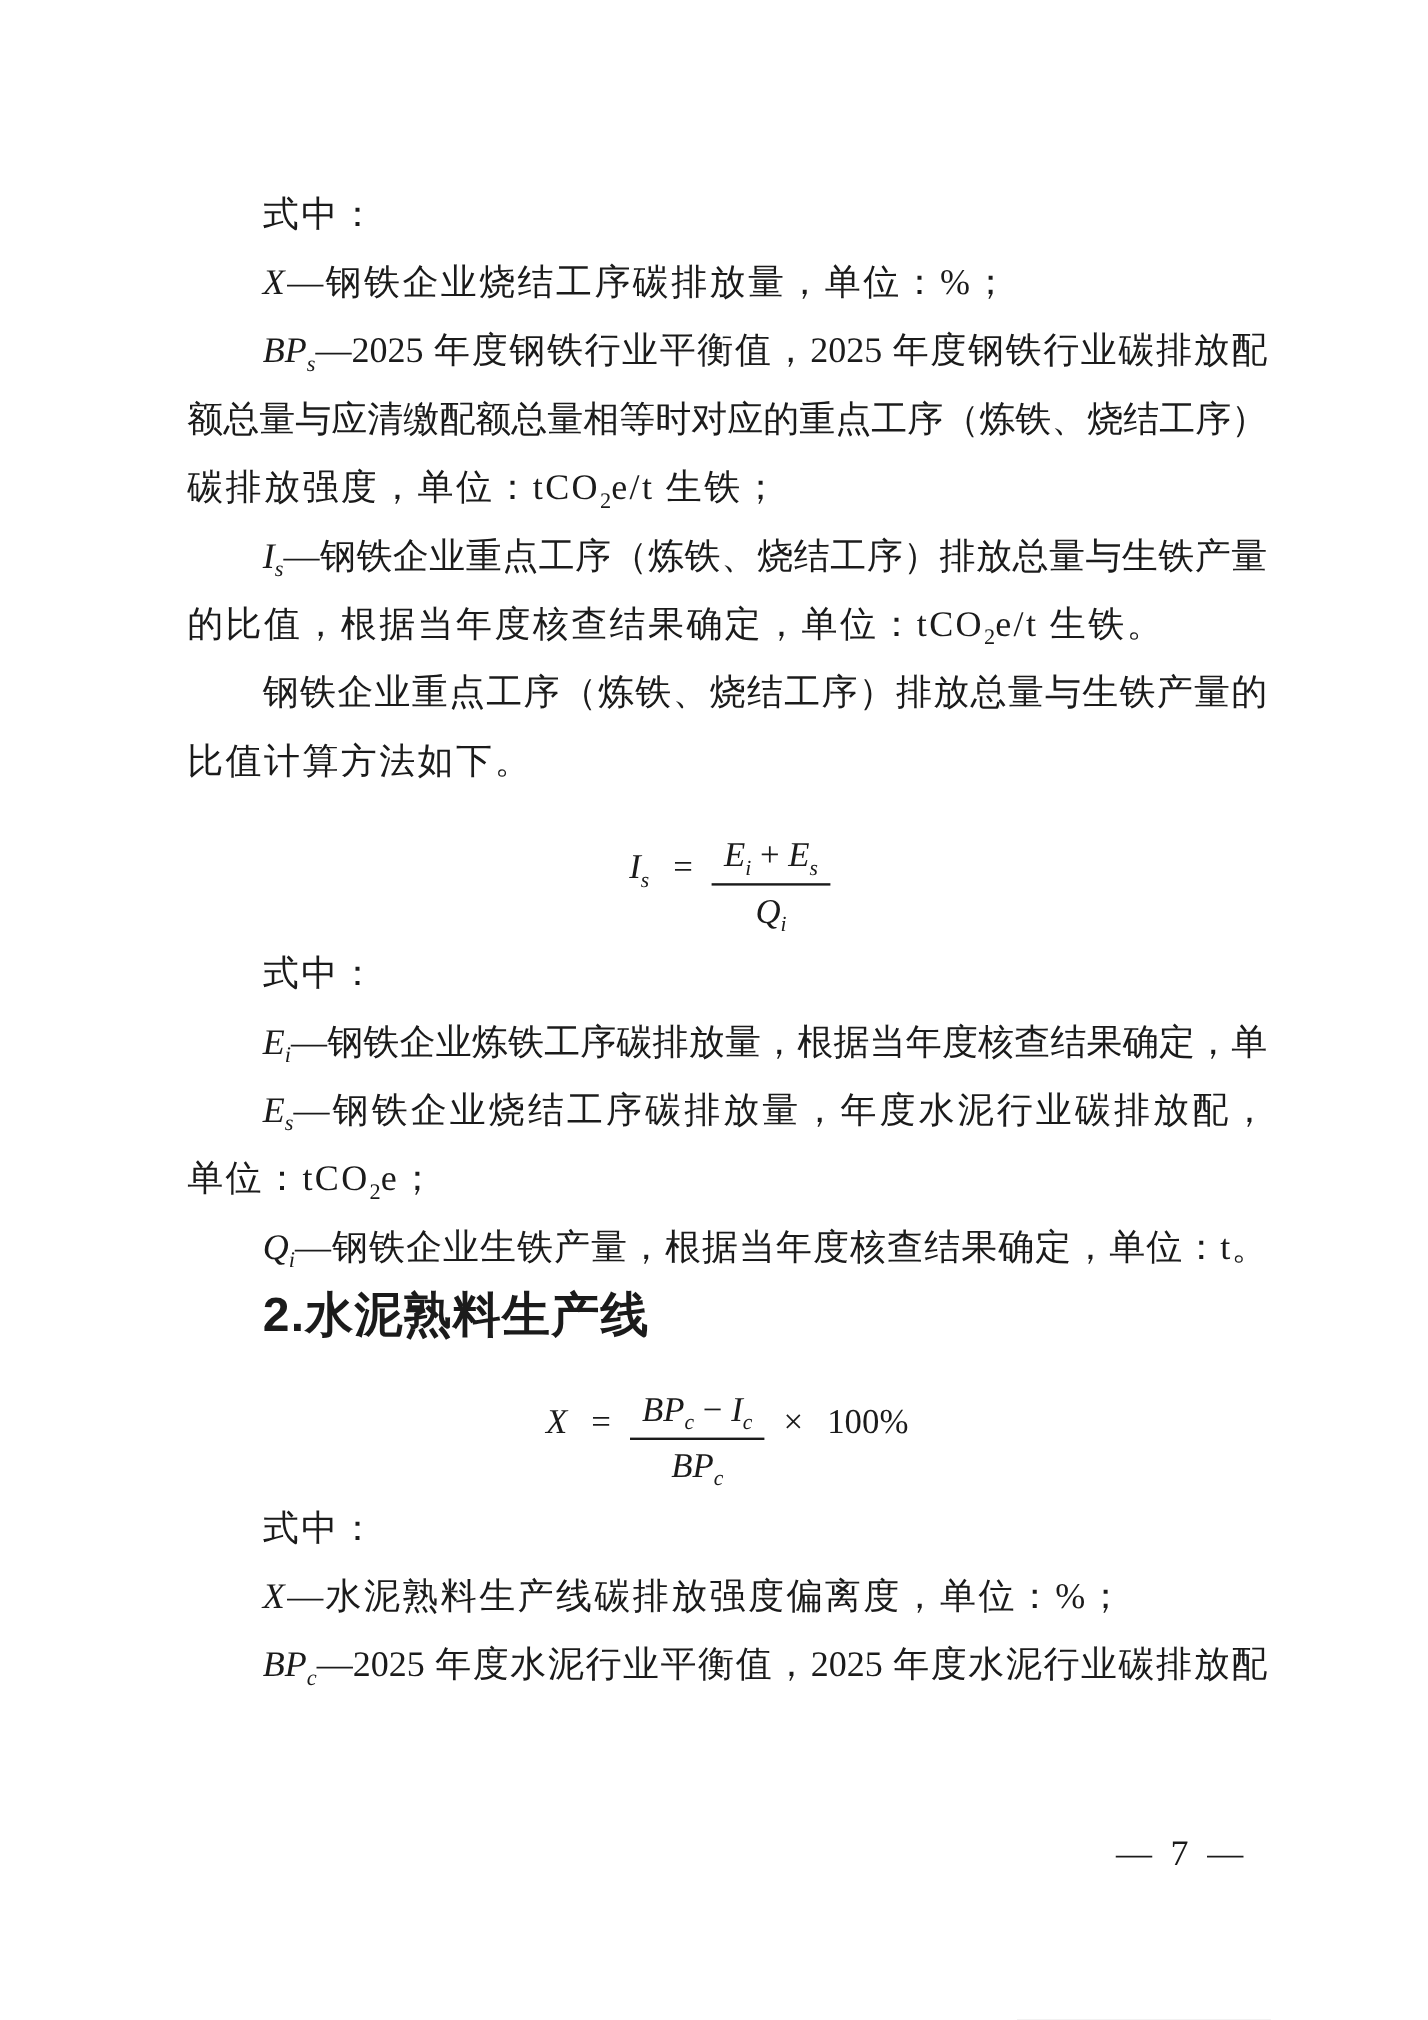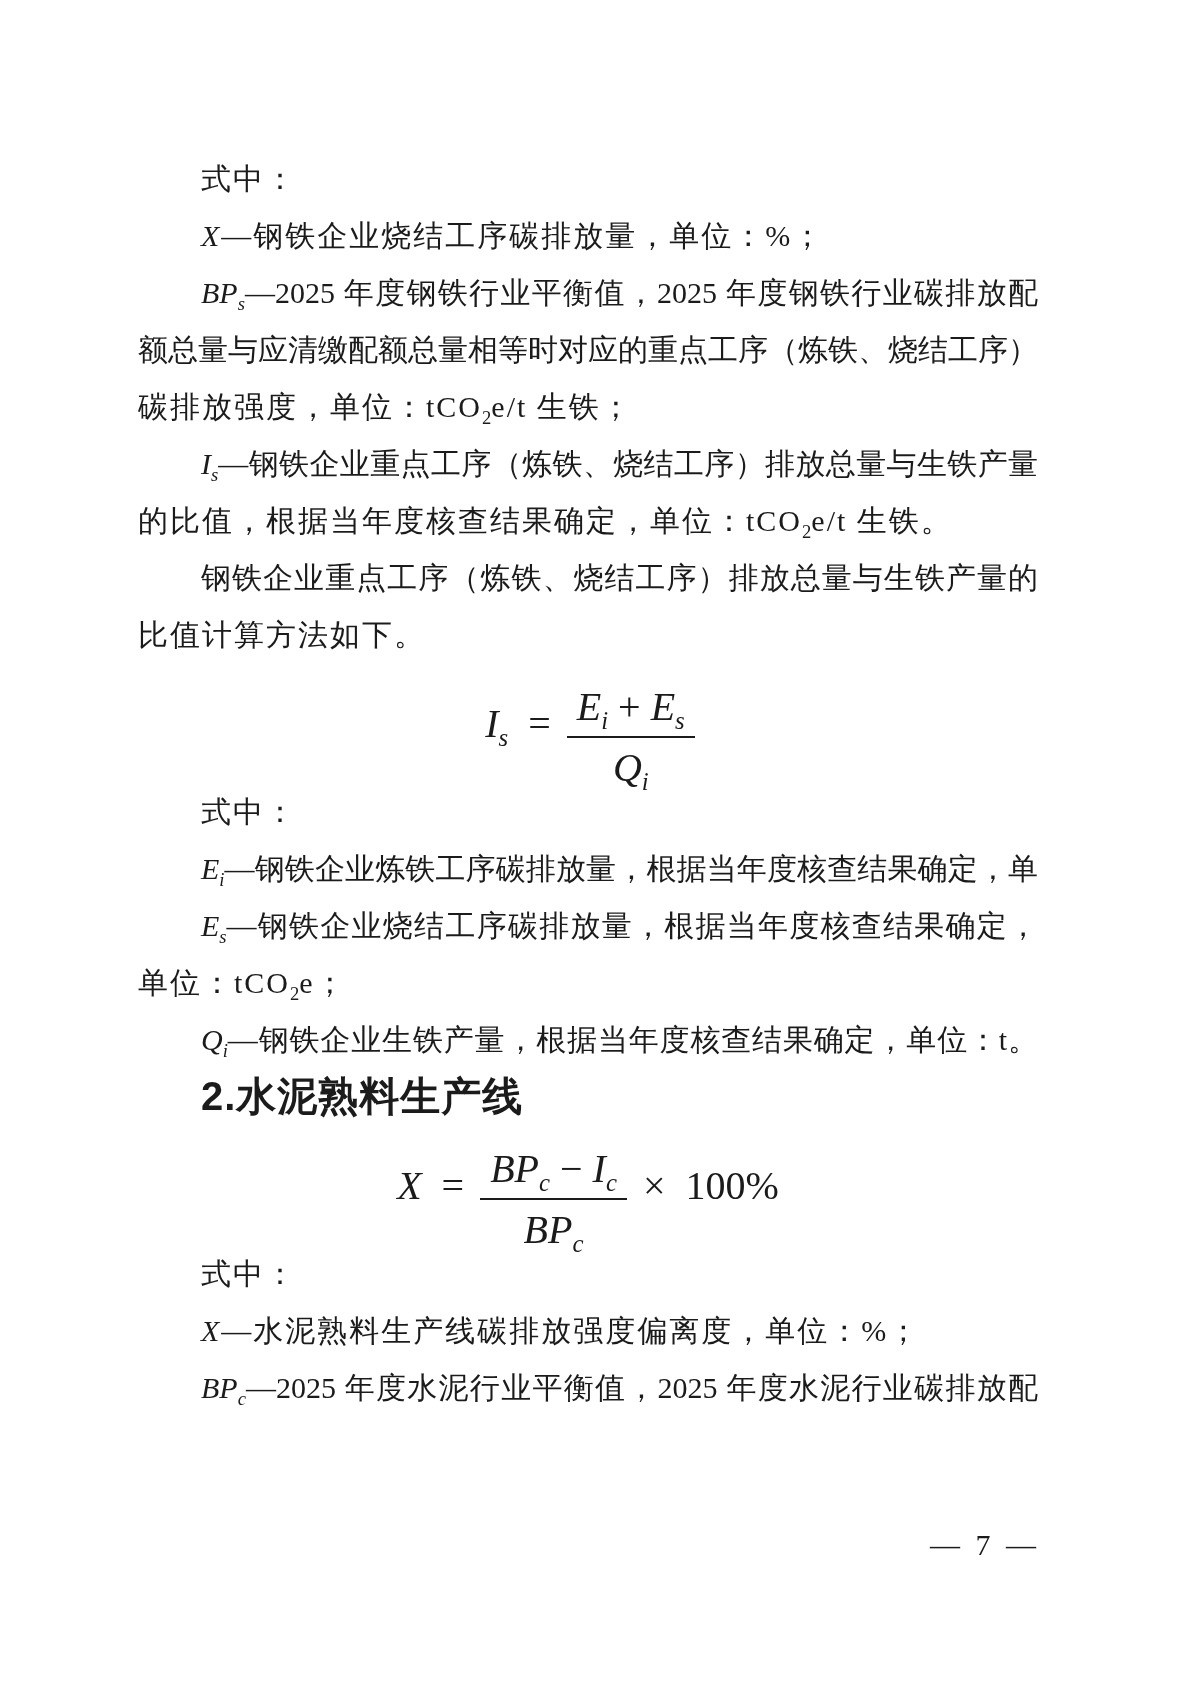--- a/index.html
+++ b/index.html
@@ -2,36 +2,36 @@
 <html><head>
 <meta charset="utf-8">
 <style>
   html,body{margin:0;padding:0;background:#e8e8e8;}
   .page{
     width:1190px;height:1683px;background:#ffffff;position:relative;
     margin:0 auto;overflow:hidden;
     font-family:"Liberation Serif","DejaVu Serif",serif;
     color:#1b1b1b;
   }
-  .body-text{position:absolute;left:138px;top:150px;width:900px;}
+  .body-text{position:absolute;left:156px;top:150px;width:900px;}
   .ln{
     font-size:30px;line-height:57px;height:57px;
     letter-spacing:2px;
     text-align:left;
   }
   .ln.ind{text-indent:63px;}
   .ln.fill{letter-spacing:0;text-align:justify;text-align-last:justify;text-justify:inter-character;}
   .ln.bold-head{
     font-family:"Liberation Sans","DejaVu Sans",sans-serif;
     font-weight:700;letter-spacing:1px;font-size:40px;
   }
   sub{font-size:0.62em;line-height:0;letter-spacing:0;}
   .formula{
     height:120px;display:flex;align-items:center;justify-content:center;
-    font-size:40px;letter-spacing:0;
+    font-size:29px;letter-spacing:0;
   }
   .formula .math{display:inline-flex;align-items:center;}
   .formula .tok{margin:0 10px;}
   .frac{display:inline-flex;flex-direction:column;align-items:center;margin:0 6px;}
   .frac .num{border-bottom:2.5px solid #1b1b1b;padding:0 10px 6px;text-align:center;margin-top:28px;}
   .frac .den{padding-top:6px;text-align:left;}
   .page-number{
     position:absolute;top:1528px;right:150px;
     font-size:30px;letter-spacing:4px;color:#1b1b1b;
   }
@@ -58,21 +58,21 @@
         <span class="tok">=</span>
         <span class="frac">
           <span class="num"><span style="font-style: italic;">E</span><sub style="font-style: italic;">i</sub><span> + </span><span style="font-style: italic;">E</span><sub style="font-style: italic;">s</sub></span>
           <span class="den"><span style="font-style: italic;">Q</span><sub style="font-style: italic;">i</sub></span>
         </span>
       </span>
     </div>
 
     <div class="ln ind"><span>式中：</span></div>
     <div class="ln ind fill"><span style="font-style: italic;">E</span><sub style="font-style: italic;">i</sub><span>—钢铁企业炼铁工序碳排放量，根据当年度核查结果确定，单</span></div>
-    <div class="ln ind fill"><span style="font-style: italic;">E</span><sub style="font-style: italic;">s</sub><span>—钢铁企业烧结工序碳排放量，根据当年度核查结果确定，</span></div>
+    <div class="ln ind fill"><span style="font-style: italic;">E</span><sub style="font-style: italic;">s</sub><span>—钢铁企业烧结工序碳排放量，年度水泥行业碳排放配，</span></div>
     <div class="ln"><span>单位：tCO</span><sub>2</sub><span>e；</span></div>
     <div class="ln ind fill"><span style="font-style: italic;">Q</span><sub style="font-style: italic;">i</sub><span>—钢铁企业生铁产量，根据当年度核查结果确定，单位：t。</span></div>
     <div class="ln ind bold-head"><span style="font-weight: bold;">2.水泥熟料生产线</span></div>
 
     <div class="formula">
       <span class="math">
         <span class="tok"><span style="font-style: italic;">X</span></span>
         <span class="tok">=</span>
         <span class="frac">
           <span class="num"><span style="font-style: italic;">BP</span><sub style="font-style: italic;">c</sub><span> − </span><span style="font-style: italic;">I</span><sub style="font-style: italic;">c</sub></span>

